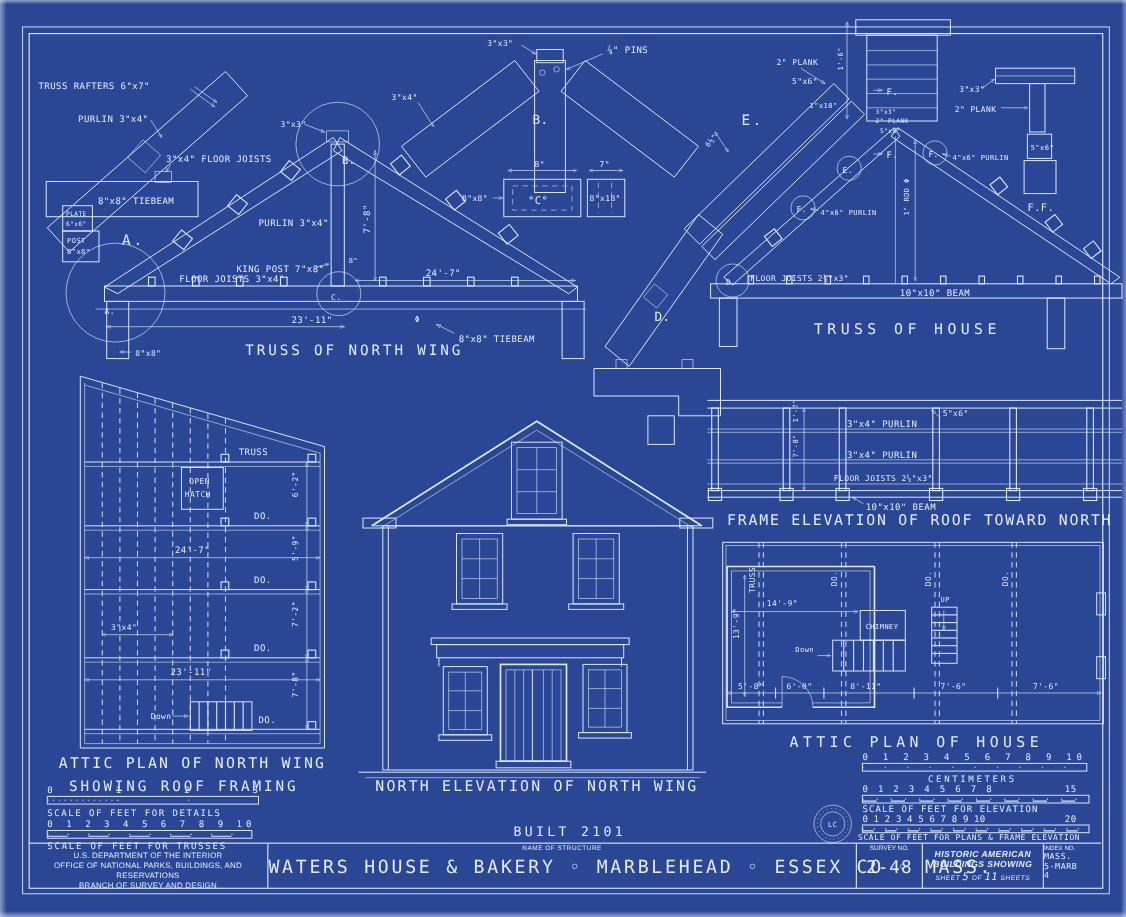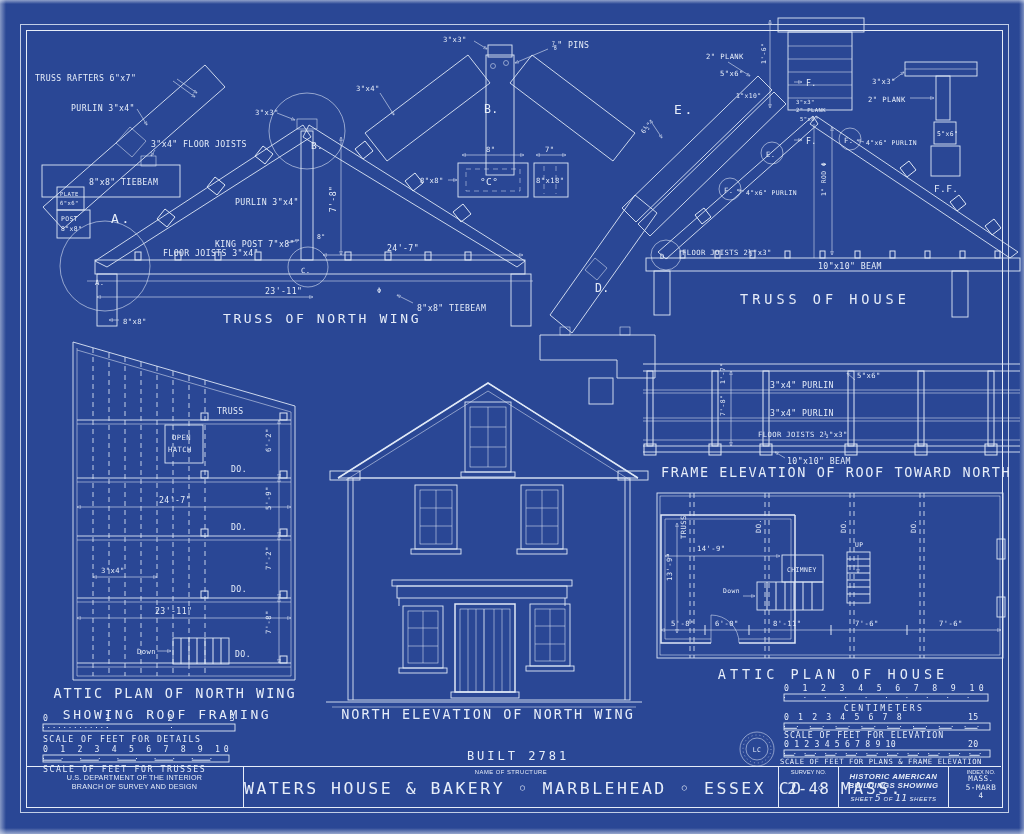--- a/index.html
+++ b/index.html
@@ -39,21 +39,21 @@
   #tb-name{left:217px;width:535px;text-align:center;}
   #tb-name .small-label{font-size:5.8px;letter-spacing:.5px;margin-top:2px;}
   #tb-name .big{font-family:"DejaVu Sans Mono",monospace;font-size:16.5px;letter-spacing:2.5px;margin-top:4px;white-space:nowrap;}
   #tb-survey{left:752px;width:60px;text-align:center;}
   #tb-survey .small-label{font-size:5.8px;margin-top:2px;}
   #tb-survey .big{font-family:"DejaVu Sans Mono",monospace;font-size:16px;letter-spacing:1px;margin-top:4px;}
   #tb-habs{left:812px;width:110px;text-align:center;padding-top:5px;font-style:italic;}
   #tb-habs .habs-line{font-size:7.8px;font-weight:bold;letter-spacing:.4px;line-height:9px;}
   #tb-habs .sheet-line{font-size:6px;margin-top:2px;letter-spacing:.5px;}
   #tb-habs .sheet-line .num{font-family:"DejaVu Sans Mono",monospace;font-size:9.5px;}
-  #tb-index{left:922px;width:65px;text-align:center;}
+  #tb-index{left:922px;width:65px;text-align:left;}
   #tb-index .small-label{font-size:5.6px;margin-top:2px;}
   #tb-index .script{font-family:"DejaVu Sans Mono",monospace;font-size:7.6px;line-height:8.5px;letter-spacing:.5px;}
   .hcap{position:absolute;font-family:"DejaVu Sans Mono",monospace;color:#e6edf9;text-align:center;white-space:nowrap;}
   #built-label{left:448px;top:749px;width:140px;font-size:12px;letter-spacing:3px;}
 </style>
 </head>
 <body>
 
 <div id="sheet">
   <div class="edge" id="edge-top"></div>
@@ -581,25 +581,26 @@
     <text class="t7" x="2" y="82.5" style="letter-spacing:.6px">SCALE OF FEET FOR PLANS &amp; FRAME ELEVATION</text>
   </svg>
 
   <svg style="left:735px;top:727px" width="44" height="44" viewBox="0 0 44 44">
     <circle class="thin" cx="22" cy="22" r="17"></circle>
     <circle class="thin" cx="22" cy="22" r="11"></circle>
     <circle class="thin" cx="22" cy="22" r="14" stroke-dasharray="1 3"></circle>
     <text class="t6" x="22" y="24.5" text-anchor="middle">LC</text>
   </svg>
 
-  <div class="hcap" id="built-label">BUILT 2781</div>
+  <div class="hcap" id="built-label">BUILT 2101</div>
 
   <div id="titleblock">
     <div class="tb-cell" id="tb-agency">
       <div>U.S. DEPARTMENT OF THE INTERIOR</div>
+      <div>OFFICE OF NATIONAL PARKS, BUILDINGS, AND RESERVATIONS</div>
       <div>BRANCH OF SURVEY AND DESIGN</div>
     </div>
     <div class="tb-cell tb-divider" id="tb-name">
       <div class="small-label">NAME OF STRUCTURE</div>
       <div class="big">WATERS HOUSE &amp; BAKERY ◦ MARBLEHEAD ◦ ESSEX CO ◦ MASS.</div>
     </div>
     <div class="tb-cell tb-divider" id="tb-survey">
       <div class="small-label">SURVEY NO.</div>
       <div class="big">2-48</div>
     </div>

